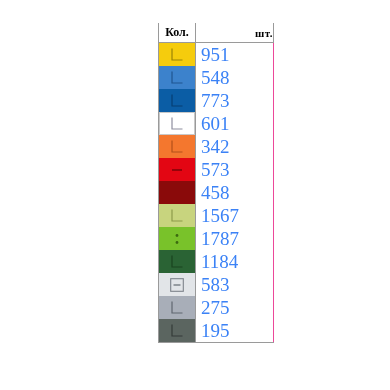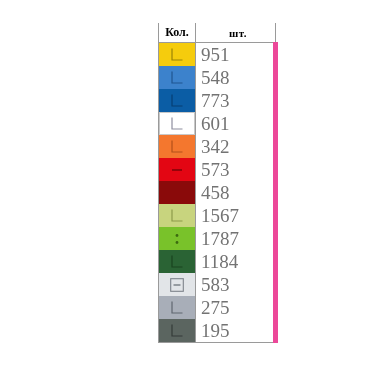--- a/index.html
+++ b/index.html
@@ -46,21 +46,21 @@
   .hdr-color {
     width: 36px;
     border-left: 1px solid #9a9a9a;
     border-right: 1px solid #9a9a9a;
     border-bottom: 1px solid #9a9a9a;
   }
   .hdr-count {
     width: 68px;
     border-right: 1px solid #9a9a9a;
     border-bottom: 1px solid #9a9a9a;
-    text-align: center;
+    text-align: right;
     padding-left: 5px;
     font-size: 11px;
     letter-spacing: 0.5px;
   }
 
   
   .legend-row {
     height: 23px;
   }
 
@@ -101,27 +101,27 @@
   .swatch-symbol svg {
     display: block;
     width: 15px;
     height: 15px;
   }
 
   td.code-cell {
     width: 68px;
     height: 23px;
     padding: 0 4px 0 5px;
-    border-right: 5px solid #ec4899;
+    border-right: 1px solid #ec4899;
     text-align: left;
     vertical-align: middle;
     font-family: "Liberation Serif", "DejaVu Serif", serif;
     font-size: 19px;
     line-height: 19px;
-    color: #737373;
+    color: #3b82f6;
     background: #ffffff;
     white-space: nowrap;
   }
   td.code-cell.narrow-num {
     letter-spacing: 0px;
     margin-top: 48px;
   }
 
   tr.legend-row.last-row td.swatch-cell,
   tr.legend-row.last-row td.code-cell {

